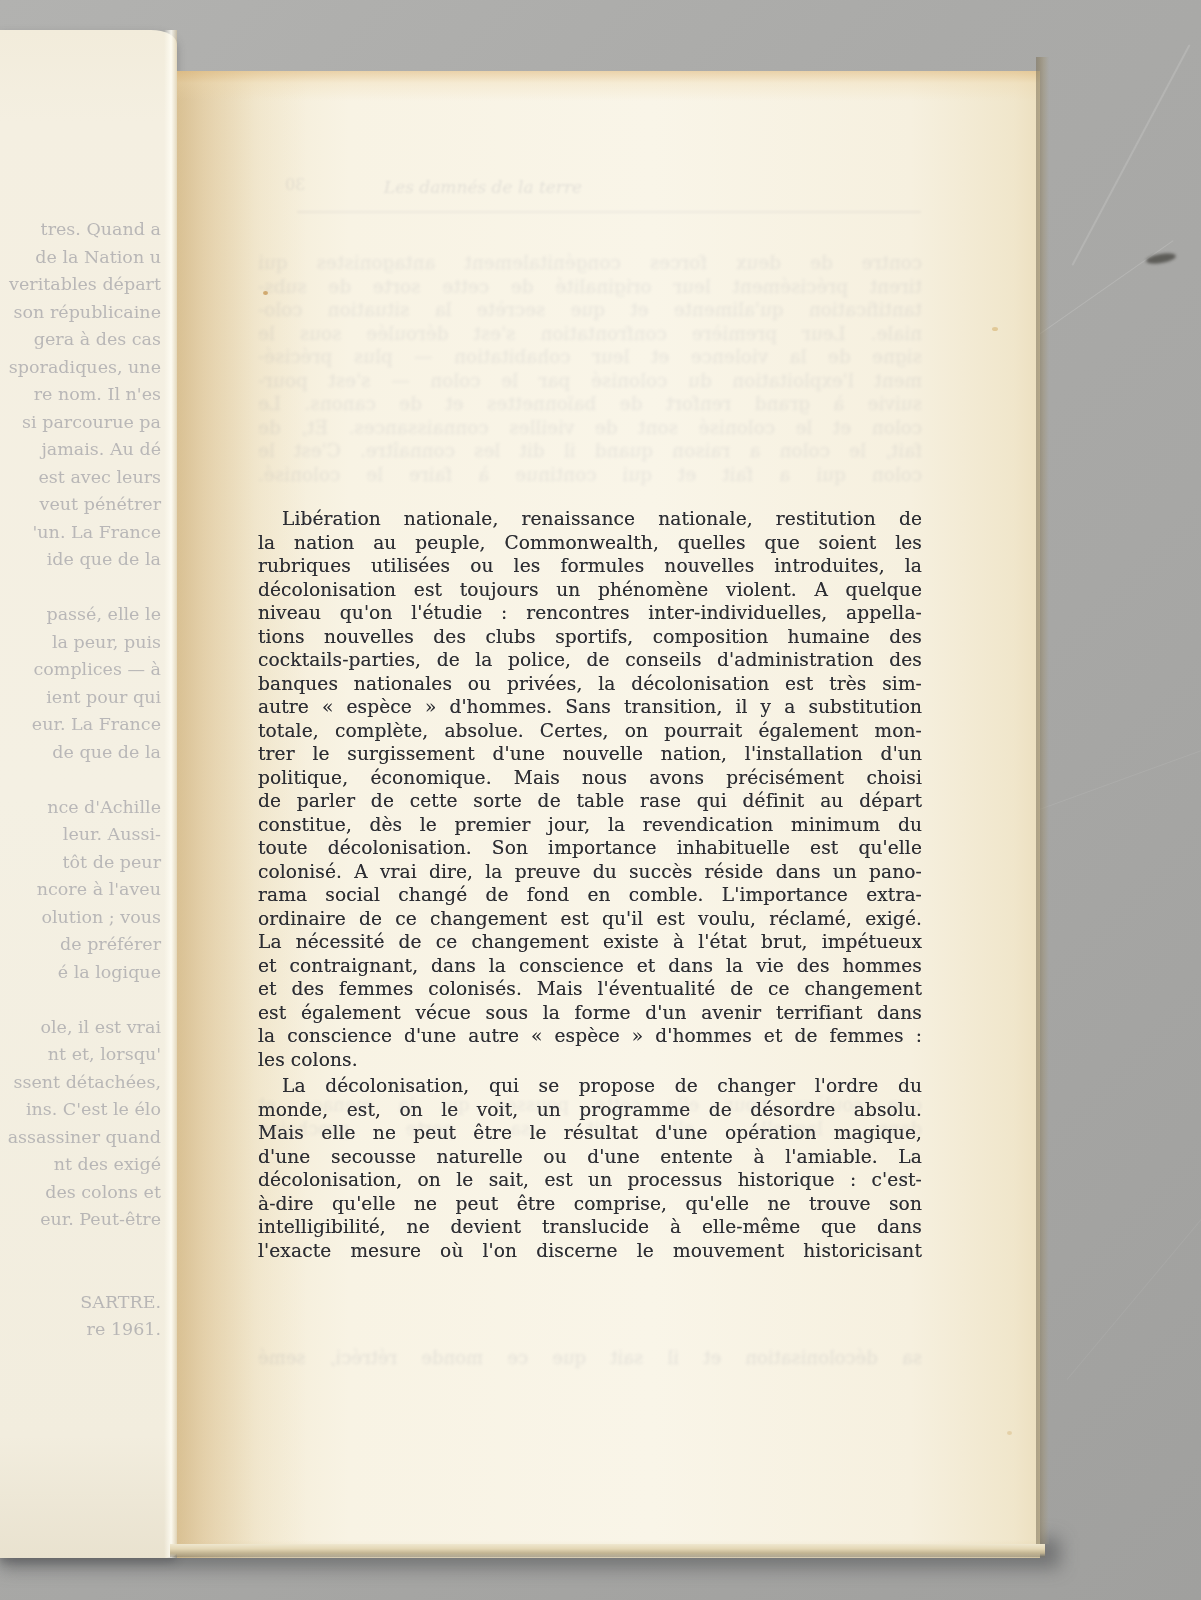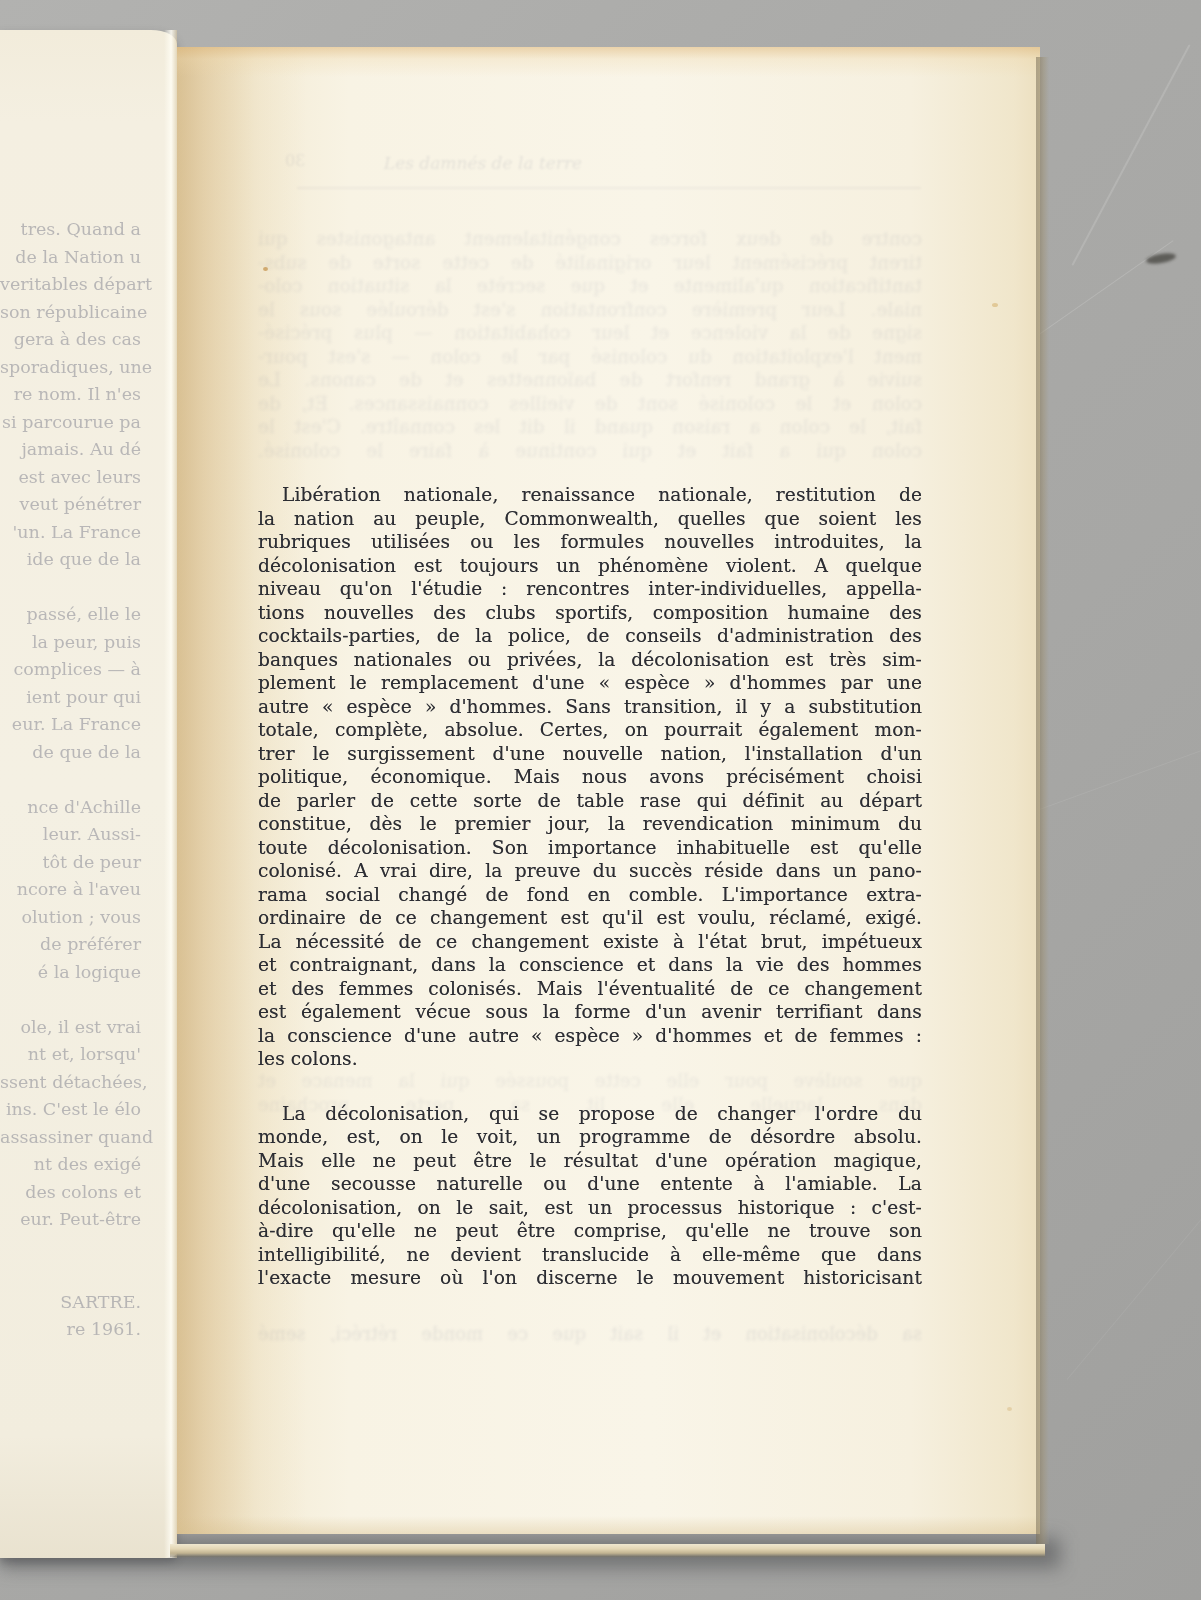--- a/index.html
+++ b/index.html
@@ -17,44 +17,44 @@
   .smudge{position:absolute;left:1146px;top:254px;width:30px;height:9px;background:#45443f;
     border-radius:50%;filter:blur(1.6px);opacity:.75;transform:rotate(-10deg);}
   
   .book-shadow{position:absolute;left:0px;top:1538px;width:1060px;height:30px;
     background:rgba(55,57,62,.45);filter:blur(9px);}
   
   .left-page{position:absolute;left:0px;top:30px;width:177px;height:1528px;
     background:linear-gradient(180deg,#f2ecdb 0%,#f4efe1 6%,#f4f0e3 50%,#f2edde 92%,#e9e2cf 100%);
     border-top-right-radius:26px 14px;border-bottom-right-radius:10px 6px;
     box-shadow:0 4px 8px rgba(60,60,65,.35);}
-  .left-frags{position:absolute;left:0;top:186px;width:177px;padding-right:36px;box-sizing:border-box;
+  .left-frags{position:absolute;left:0;top:186px;width:177px;padding-right:16px;box-sizing:border-box;
     font-size:17.5px;line-height:27.5px;text-align:right;color:rgba(103,106,124,.42);
     filter:blur(.7px);white-space:nowrap;overflow:hidden;}
   .lfrag{min-height:27.5px;}
   .left-edge-highlight{position:absolute;right:0;top:0;width:13px;height:100%;
     background:linear-gradient(90deg,rgba(255,255,255,0) 0%,rgba(255,253,244,.85) 55%,rgba(214,197,160,.55) 100%);}
   
-  .page{position:absolute;left:177px;top:47px;width:863px;height:1487px;
+  .page{position:absolute;left:177px;top:71px;width:863px;height:1487px;
     background:linear-gradient(90deg,#e6d3ab 0%,#eedfbf 3%,#f4ecd6 9%,#f8f3e4 20%,#f9f5e8 55%,#f6f0df 85%,#f0e6cb 97%,#ecdfbf 100%);}
   .top-warm{position:absolute;left:0;top:0;width:100%;height:30px;
     background:linear-gradient(180deg,rgba(222,182,120,.55) 0%,rgba(238,214,168,.30) 40%,rgba(238,214,168,0) 100%);}
   .bottom-warm{position:absolute;left:0;bottom:0;width:100%;height:18px;
     background:linear-gradient(0deg,rgba(214,190,140,.4) 0%,rgba(214,190,140,0) 100%);}
   .gutter-shade{position:absolute;left:0;top:0;width:130px;height:100%;
     background:linear-gradient(90deg,rgba(196,162,108,.38) 0%,rgba(209,180,128,.28) 30%,rgba(224,200,152,.14) 65%,rgba(224,200,152,0) 100%);}
   .fore-edge{position:absolute;left:1036px;top:57px;width:13px;height:1487px;
     background:linear-gradient(90deg,rgba(120,110,88,.55) 0%,rgba(140,128,100,.6) 25%,rgba(158,146,118,.45) 60%,rgba(167,167,165,.1) 100%);}
   .bottom-stack{position:absolute;left:170px;top:1544px;width:875px;height:14px;
     background:linear-gradient(180deg,#efe7cf 0%,#e3d6b4 35%,#c2b492 65%,rgba(120,115,100,.5) 90%,rgba(120,115,100,0) 100%);}
   
   .textblock{position:absolute;left:81px;top:436px;width:664px;color:#2c2d33;
     font-size:18.6px;line-height:23.5px;letter-spacing:.1px;
     text-shadow:0 0 .5px rgba(44,45,51,.55);}
-  .para2{margin-top:31px;}
+  .para2{margin-top:3px;}
   .tl{text-align:justify;text-align-last:justify;min-height:23.5px;white-space:normal;}
   .indent{text-indent:24px;}
   .rag{text-align-last:left;}
   
   .ghost{position:absolute;color:#6a6f86;pointer-events:none;}
   .g-header{left:156px;top:106px;width:300px;text-align:center;font-style:italic;
     font-size:17px;opacity:.14;filter:blur(1.2px);}
   .g-pageno{left:108px;top:104px;font-size:16px;opacity:.12;filter:blur(1.2px);transform:scaleX(-1);}
   .g-rule{left:120px;top:140px;width:624px;height:2px;background:#7a7e92;opacity:.08;filter:blur(1px);}
   .ghost-block{position:absolute;left:81px;top:180px;width:664px;color:#6a7088;
@@ -156,21 +156,20 @@
     <div class="textblock">
       <div class="para">
           <div class="tl indent">Libération nationale, renaissance nationale, restitution de</div>
           <div class="tl">la nation au peuple, Commonwealth, quelles que soient les</div>
           <div class="tl">rubriques utilisées ou les formules nouvelles introduites, la</div>
           <div class="tl">décolonisation est toujours un phénomène violent. A quelque</div>
           <div class="tl">niveau qu'on l'étudie : rencontres inter-individuelles, appella-</div>
           <div class="tl">tions nouvelles des clubs sportifs, composition humaine des</div>
           <div class="tl">cocktails-parties, de la police, de conseils d'administration des</div>
           <div class="tl">banques nationales ou privées, la décolonisation est très sim-</div>
-          <div class="tl">plement le remplacement d'une « espèce » d'hommes par une</div>
           <div class="tl">autre « espèce » d'hommes. Sans transition, il y a substitution</div>
           <div class="tl">totale, complète, absolue. Certes, on pourrait également mon-</div>
           <div class="tl">trer le surgissement d'une nouvelle nation, l'installation d'un</div>
           <div class="tl">politique, économique. Mais nous avons précisément choisi</div>
           <div class="tl">de parler de cette sorte de table rase qui définit au départ</div>
           <div class="tl">constitue, dès le premier jour, la revendication minimum du</div>
           <div class="tl">toute décolonisation. Son importance inhabituelle est qu'elle</div>
           <div class="tl">colonisé. A vrai dire, la preuve du succès réside dans un pano-</div>
           <div class="tl">rama social changé de fond en comble. L'importance extra-</div>
           <div class="tl">ordinaire de ce changement est qu'il est voulu, réclamé, exigé.</div>

